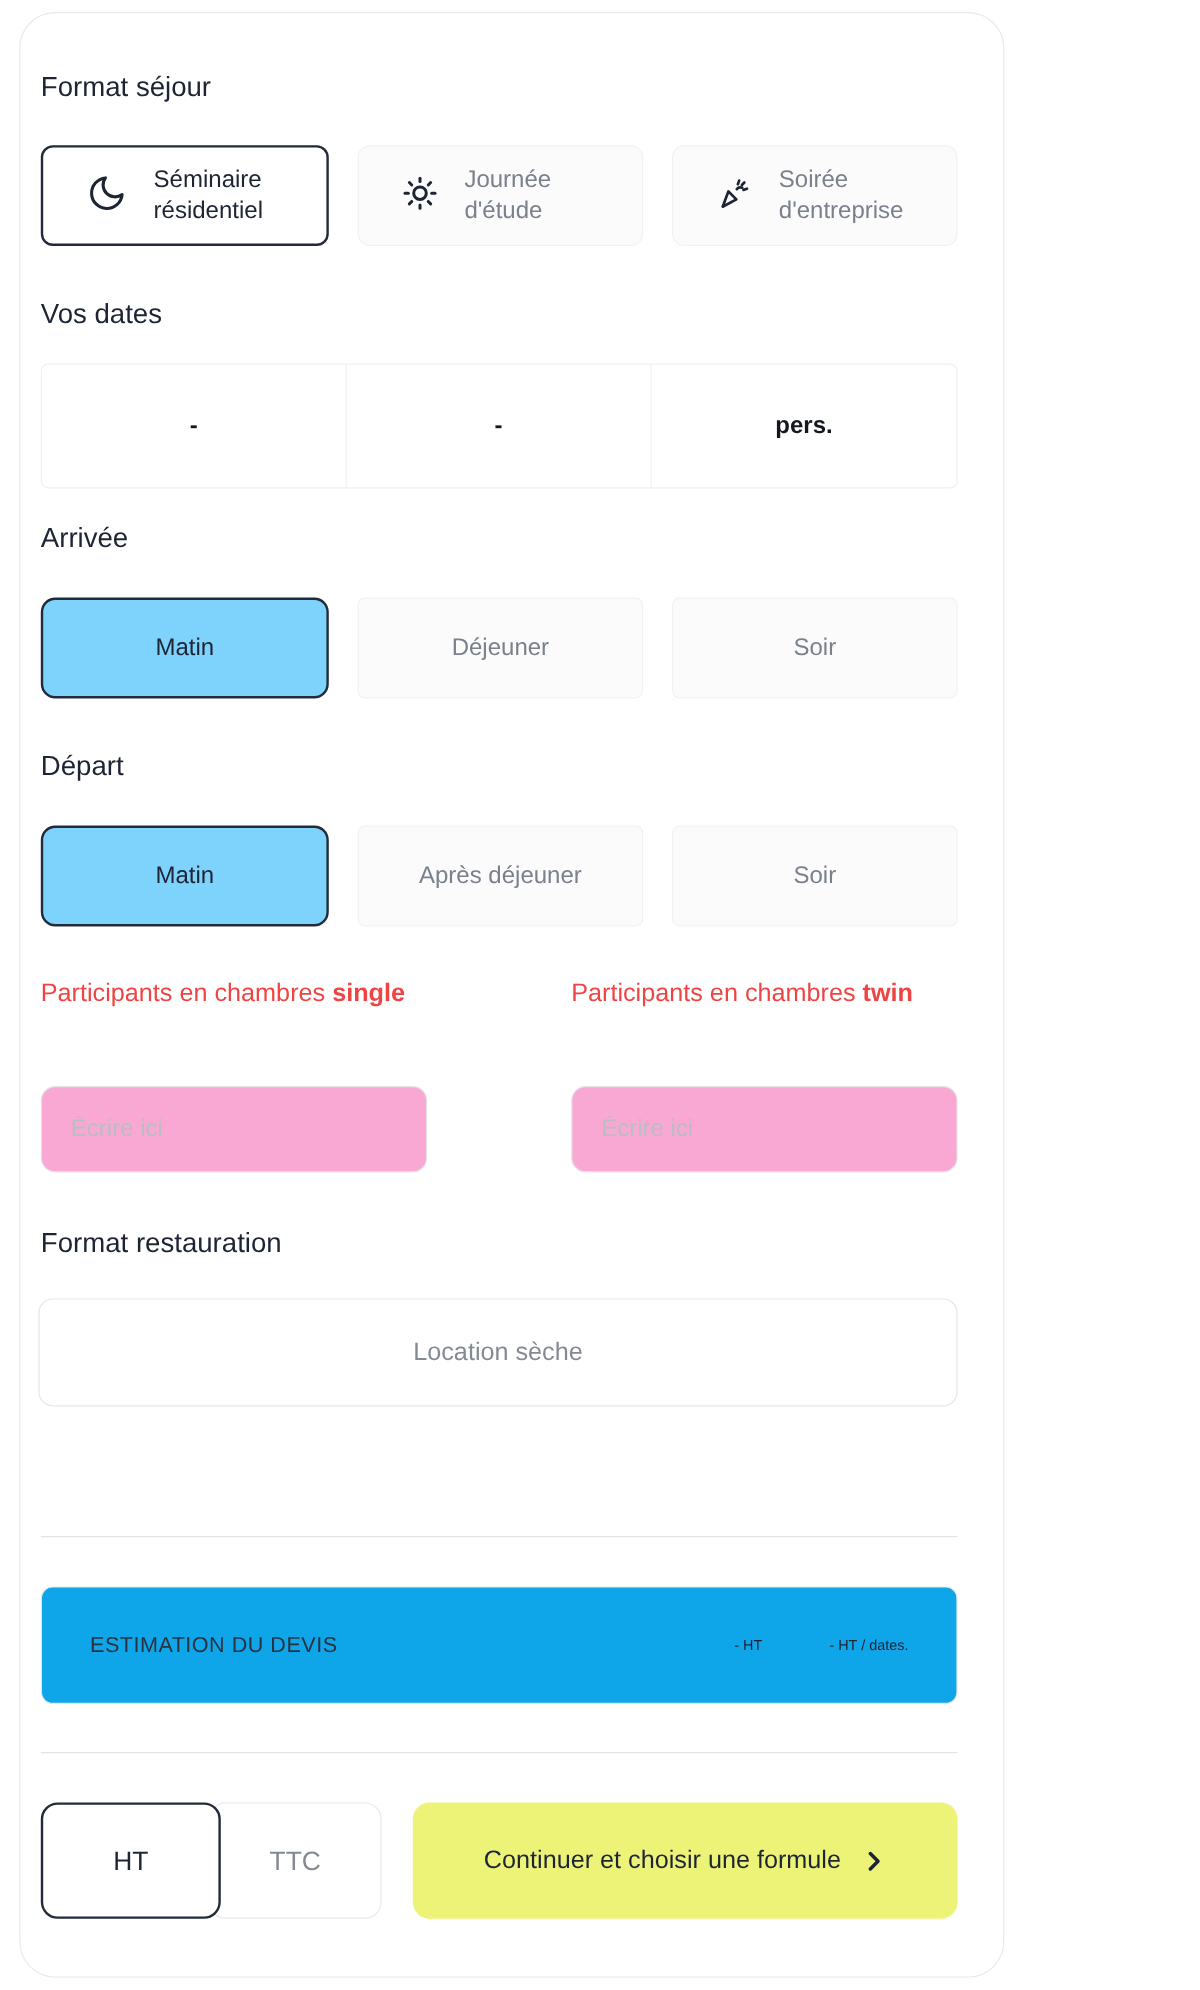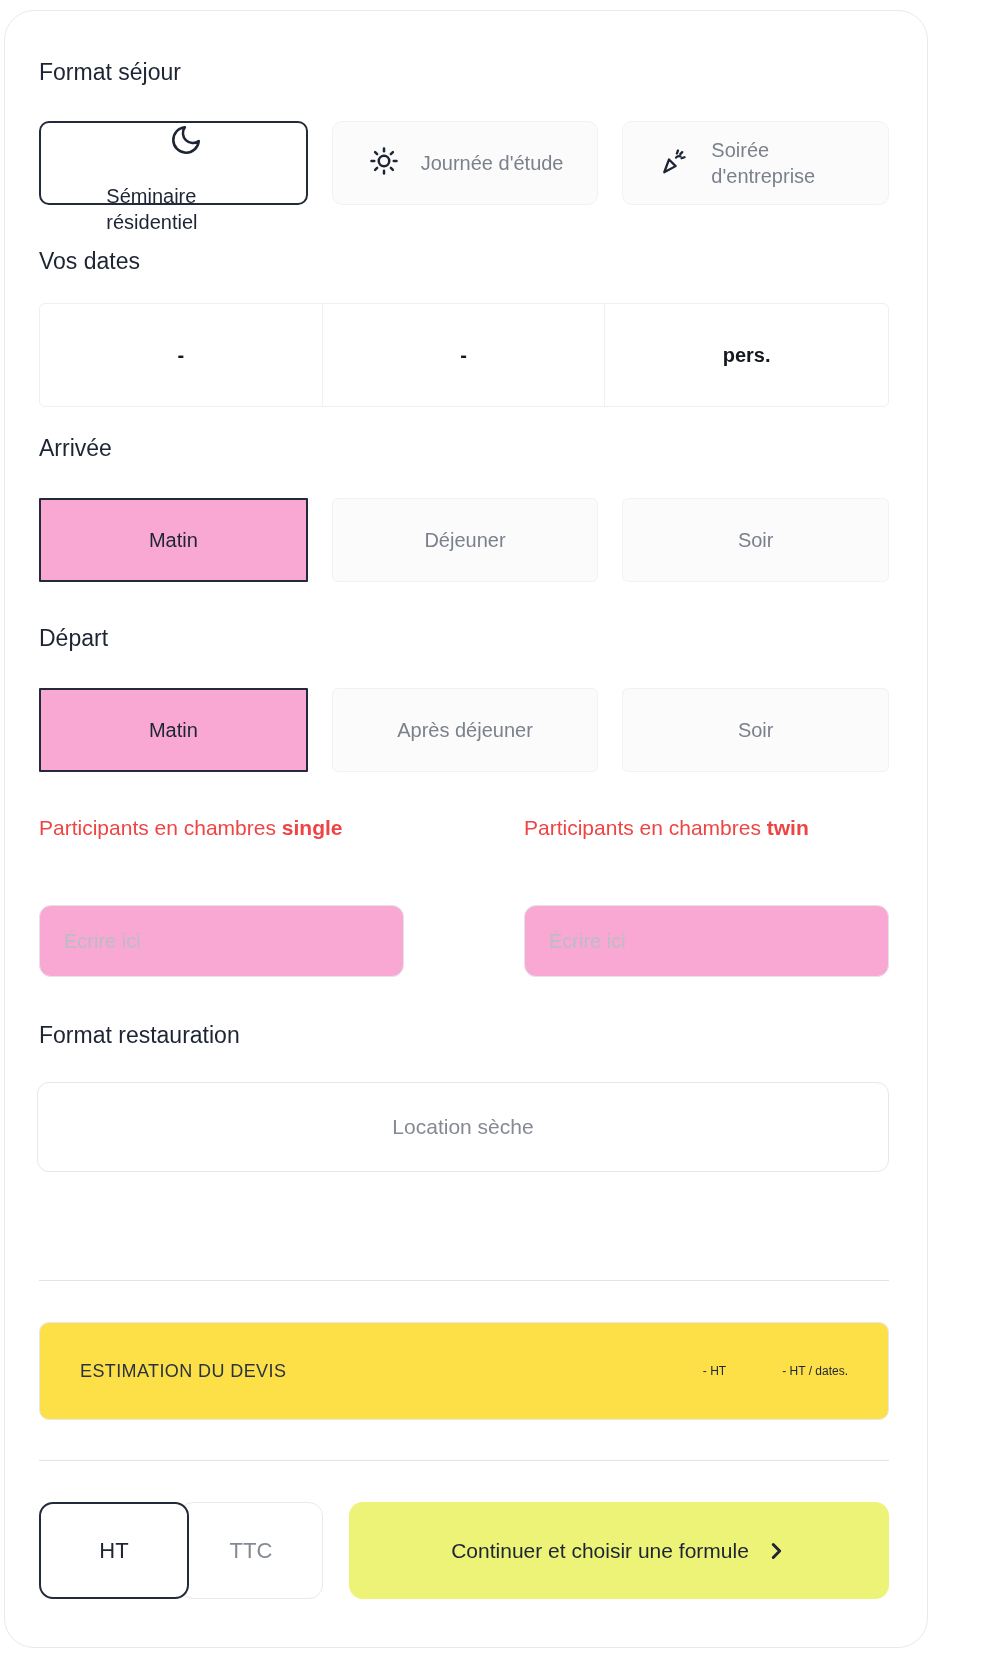--- a/index.html
+++ b/index.html
@@ -1,49 +1,49 @@
 <!DOCTYPE html>
 <html><head>
 <meta charset="utf-8">
 <style>
   * { margin:0; padding:0; box-sizing:border-box; }
   html,body { width:1000px; height:1658px; background:#ffffff; overflow:hidden;
     font-family:"Liberation Sans","DejaVu Sans",sans-serif; color:#1d2433; }
-  .card { position:absolute; left:4px; top:10px; width:924px; height:1638px;
+  .card { position:absolute; left:16px; top:10px; width:821px; height:1638px;
     background:#fff; border:1px solid #e9e9ea; border-radius:30px;
-    padding:47px 38px 0 34px; }
+    padding:47px 38px 0 17px; }
 
   .section-title { font-size:23px; font-weight:400; color:#1d2433; line-height:28px; }
 
   
   .chip-row { display:flex; gap:24px; margin-top:35px; }
   .chip { flex:1 1 0; height:84px; display:flex; align-items:center; gap:22px;
     padding:0 10px 0 36px; border-radius:10px; background:#fbfbfc; border:1px solid #f2f2f4;
     cursor:pointer; }
-  .chip.selected { background:#fff; border:2px solid #232b3a;flex-direction:column; }
+  .chip.selected { background:#fff; border:2px solid #232b3a; }
   .chip .lbl { font-size:20px; line-height:26px; color:#7b818c; max-width:160px; }
   .chip.selected .lbl { color:#1d2433; font-weight:500; }
   .chip svg { flex:0 0 auto; }
 
   
   .dates-strip { margin-top:28px; height:104px; display:grid; grid-template-columns:1fr 1fr 1fr;
     border:1px solid #efeff1; border-radius:6px; background:#fff; }
   .dates-cell { display:flex; align-items:center; justify-content:center;
     font-size:20px; font-weight:700; color:#14181f; border-right:1px solid #f1f1f3; cursor:pointer; }
   .dates-cell:last-child { border-right:none;text-align:right; }
 
   .mt-sec { margin-top:42px; }
   .mt-sec-sm { margin-top:27px; }
 
   
   .opt-row { display:flex; gap:24px; margin-top:36px; }
   .opt { flex:1 1 0; height:84px; display:flex; align-items:center; justify-content:center;
     font-size:20px; color:#7b818c; background:#fbfbfc; border:1px solid #f2f2f4;
     border-radius:6px; cursor:pointer; }
-  .opt.selected { background:#f9a8d4; border:2px solid #232b3a; border-radius:1px;
+  .opt.selected { background:#7dd3fc; border:2px solid #232b3a; border-radius:12px;
     color:#1d2433; font-weight:500; }
 
   
   .two-col { display:grid; grid-template-columns:1fr 1fr; column-gap:120px; margin-top:44px; }
   .p-label { font-size:21px; color:#ef4444; }
   .p-label b { font-weight:700; }
   .p-input { margin-top:65px; height:72px; width:100%; border:1px solid #e3e4e6;
     border-radius:12px; padding:0 24px; font-size:20px; color:#1d2433; outline:none;
     font-family:"Liberation Sans","DejaVu Sans",sans-serif; background:#f9a8d4; }
   .p-input::placeholder { color:#b9bdc4; }
@@ -56,21 +56,21 @@
     color:#14181f; font-weight:500; z-index:2; }
   .rest.unselected { flex:1 1 auto; margin-left:-2px; background:#fff;
     border:1px solid #e6e7e9; color:#848a94; z-index:1; }
   .lock-wrap { display:inline-flex; margin-left:7px; transform:translateY(-9px); }
 
   .divider { height:1px; background:#e3e3e5; border:none; }
   .div1 { margin-top:108px; }
   .div2 { margin-top:40px; }
 
   
-  .estimation { margin-top:41px; height:98px; background:#fde047; border:1px solid #e5e8ea;
+  .estimation { margin-top:41px; height:98px; background:#0ea5e9; border:1px solid #e5e8ea;
     border-radius:10px; display:flex; align-items:center; padding:0 40px; }
   .est-label { font-size:18px; letter-spacing:0.4px; color:#2a3240; }
   .est-values { margin-left:auto; display:flex; gap:56px; font-size:12px; color:#1d2433; }
 
   
   .footer { margin-top:41px; display:flex; align-items:stretch; }
   .tax { height:97px; display:flex; align-items:center; justify-content:center;
     font-size:22px; background:#fff; cursor:pointer; }
   .tax.selected { width:150px; border:2px solid #232b3a; border-radius:14px;
     color:#1d2433; font-weight:500; z-index:2; }

